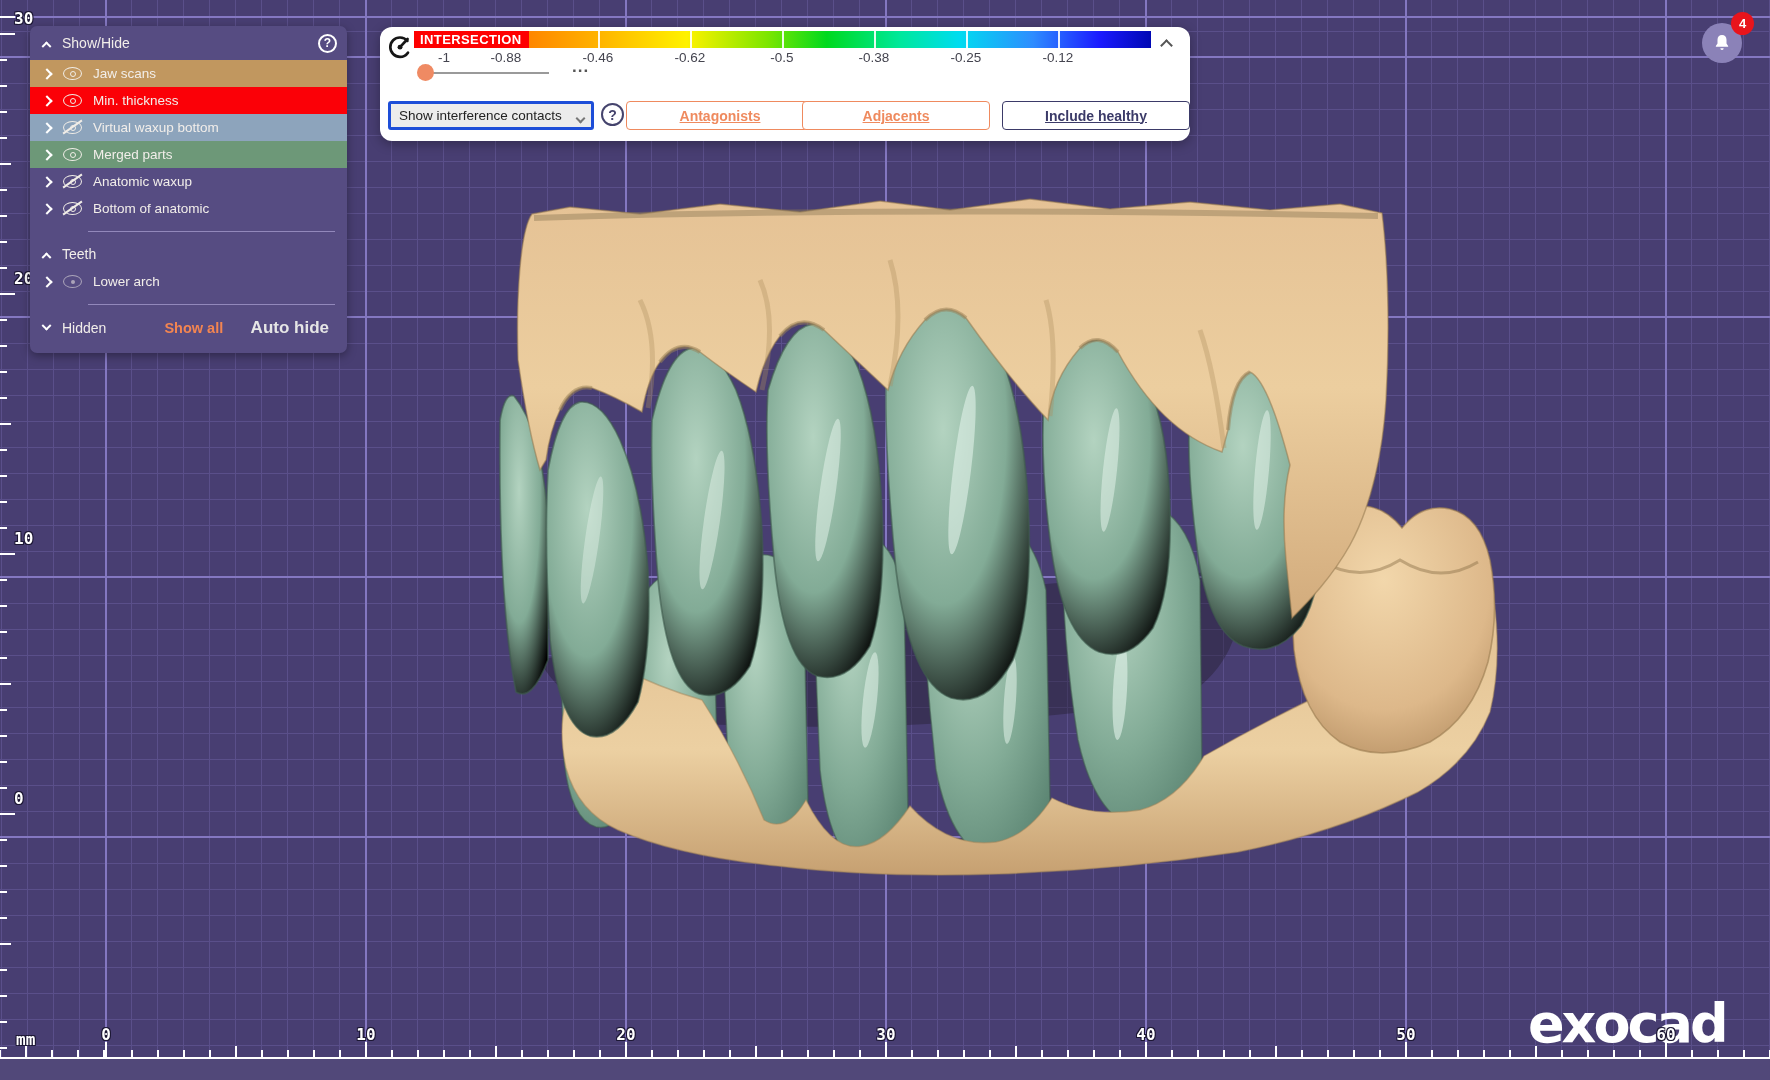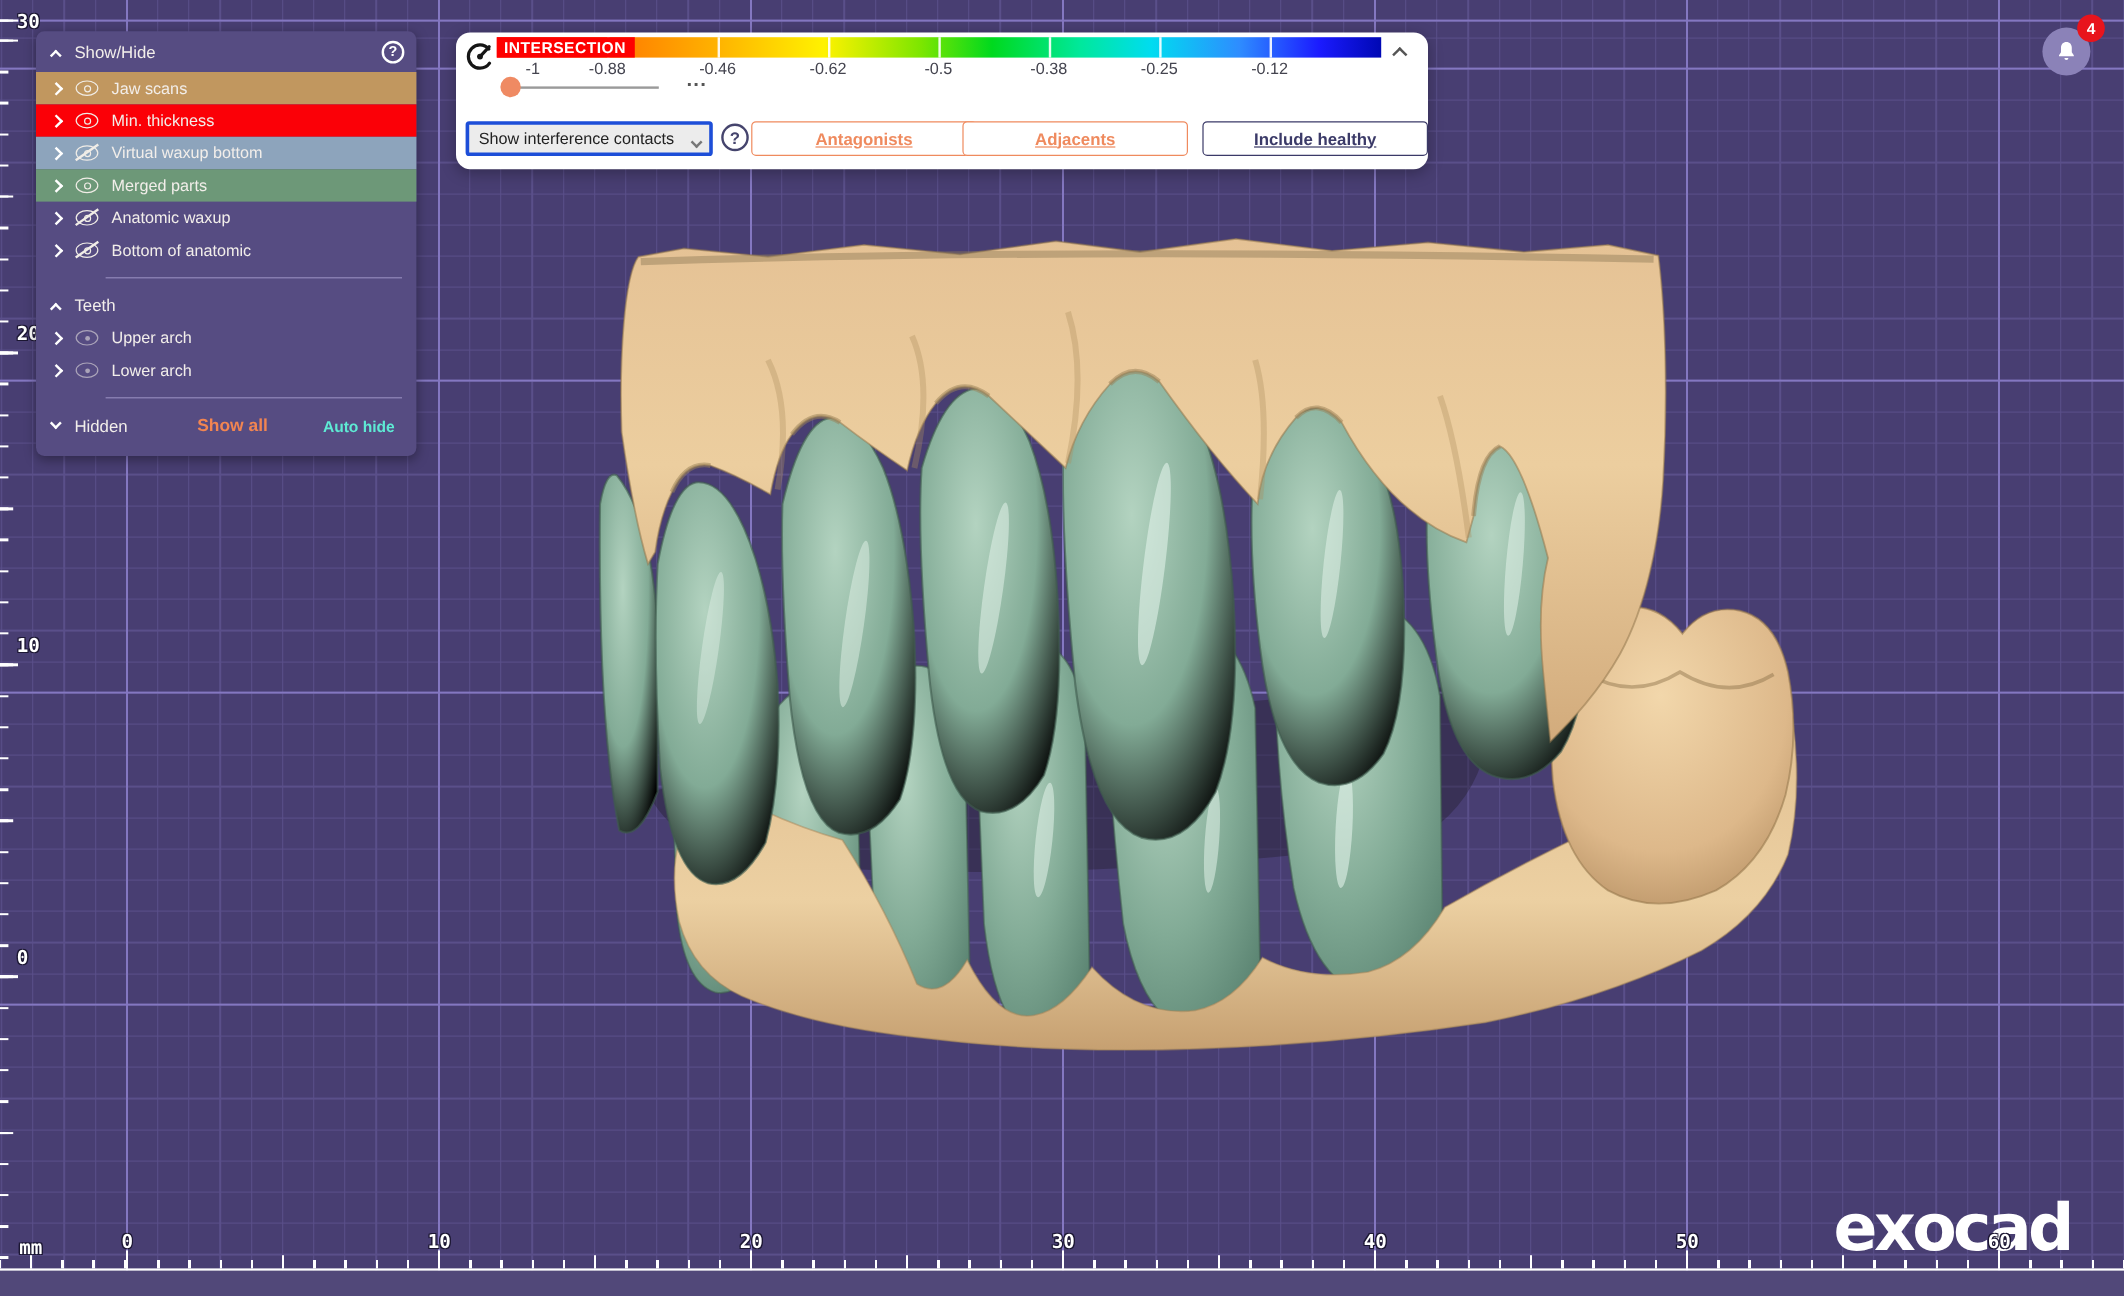--- a/index.html
+++ b/index.html
@@ -42,21 +42,21 @@
   .chev.u{transform:rotate(-135deg) translate(-2px,-2px);width:7px;height:7px;border-width:2.2px;}
   .chev.d{transform:rotate(45deg) translate(-2px,-2px);width:7px;height:7px;border-width:2.2px;}
   .eye{position:relative;width:19px;height:13px;margin-left:12px;flex:none;}
   .eye .glb{position:absolute;inset:0;border:1.7px solid #f1ede7;border-radius:50%;}
   .eye .pup{position:absolute;left:50%;top:50%;width:6px;height:6px;border:1.7px solid #f1ede7;border-radius:50%;transform:translate(-50%,-50%);}
   .eye.off::after{content:"";position:absolute;left:-2px;top:5px;width:23px;height:2px;background:#f1ede7;transform:rotate(-35deg);}
   .eye.dim{opacity:.55;} .eye.dim .pup{width:4px;height:4px;background:#f1ede7;border-width:0;}
   .sb-divider{height:1px;background:#9288bb;margin:9px 12px 8px 58px;}
   .hidden-row{display:flex;align-items:center;height:30px;padding:0 18px 0 13px;}
   .showall{color:#f28551;font-weight:bold;font-size:14.5px;margin-left:58px;cursor:pointer;}
-  .autohide{color:#5eead4;font-weight:bold;font-size:13px;margin-left:auto;cursor:pointer;}
+  .autohide{color:#e5e5e5;font-weight:bold;font-size:17px;margin-left:auto;cursor:pointer;}
   .helpcirc{width:19px;height:19px;border:2px solid #fff;border-radius:50%;display:flex;align-items:center;justify-content:center;
     font-size:12px;font-weight:bold;color:#fff;flex:none;cursor:pointer;}
   
   .panel{position:absolute;left:380px;top:27px;width:810px;height:114px;background:#fff;border-radius:12px;z-index:6;
     box-shadow:0 3px 12px rgba(0,0,0,.3);}
   .gauge{position:absolute;left:6px;top:5px;width:28px;height:28px;}
   .scalebar{position:absolute;left:34px;top:4px;width:737px;height:17px;
     background:linear-gradient(90deg,#ff1000 0%,#ff7a00 13%,#ffb300 25%,#fff200 37%,#7ce600 48%,#00d91e 56%,#00e89c 66%,#00dcf0 74%,#2e8cff 84%,#1b1bff 93%,#0008b4 100%);}
   .scalesep{position:absolute;top:0;width:2px;height:17px;background:#fff;opacity:.9;}
   .scalechip{position:absolute;left:0;top:0;height:17px;background:#fe0000;color:#ffffff;font-size:13px;font-weight:bold;
@@ -245,28 +245,20 @@
     <div class="sb-header" style="height:28px">
       <span class="chev u"></span>
       <span class="sb-title">Teeth</span>
     </div>
     <div class="sb-row">
       <span class="chev r"></span>
       <span class="eye dim">
           <span class="glb"></span>
           <span class="pup"></span>
         </span>
-      <span class="sb-label">Upper arch</span>
-    </div>
-    <div class="sb-row">
-      <span class="chev r"></span>
-      <span class="eye dim">
-          <span class="glb"></span>
-          <span class="pup"></span>
-        </span>
       <span class="sb-label">Lower arch</span>
     </div>
     <div class="sb-divider"></div>
     <div class="hidden-row">
       <span class="chev d"></span>
       <span class="sb-title" style="flex:none">Hidden</span>
       <span class="showall">Show all</span>
       <span class="autohide">Auto hide</span>
     </div>
   </div>

